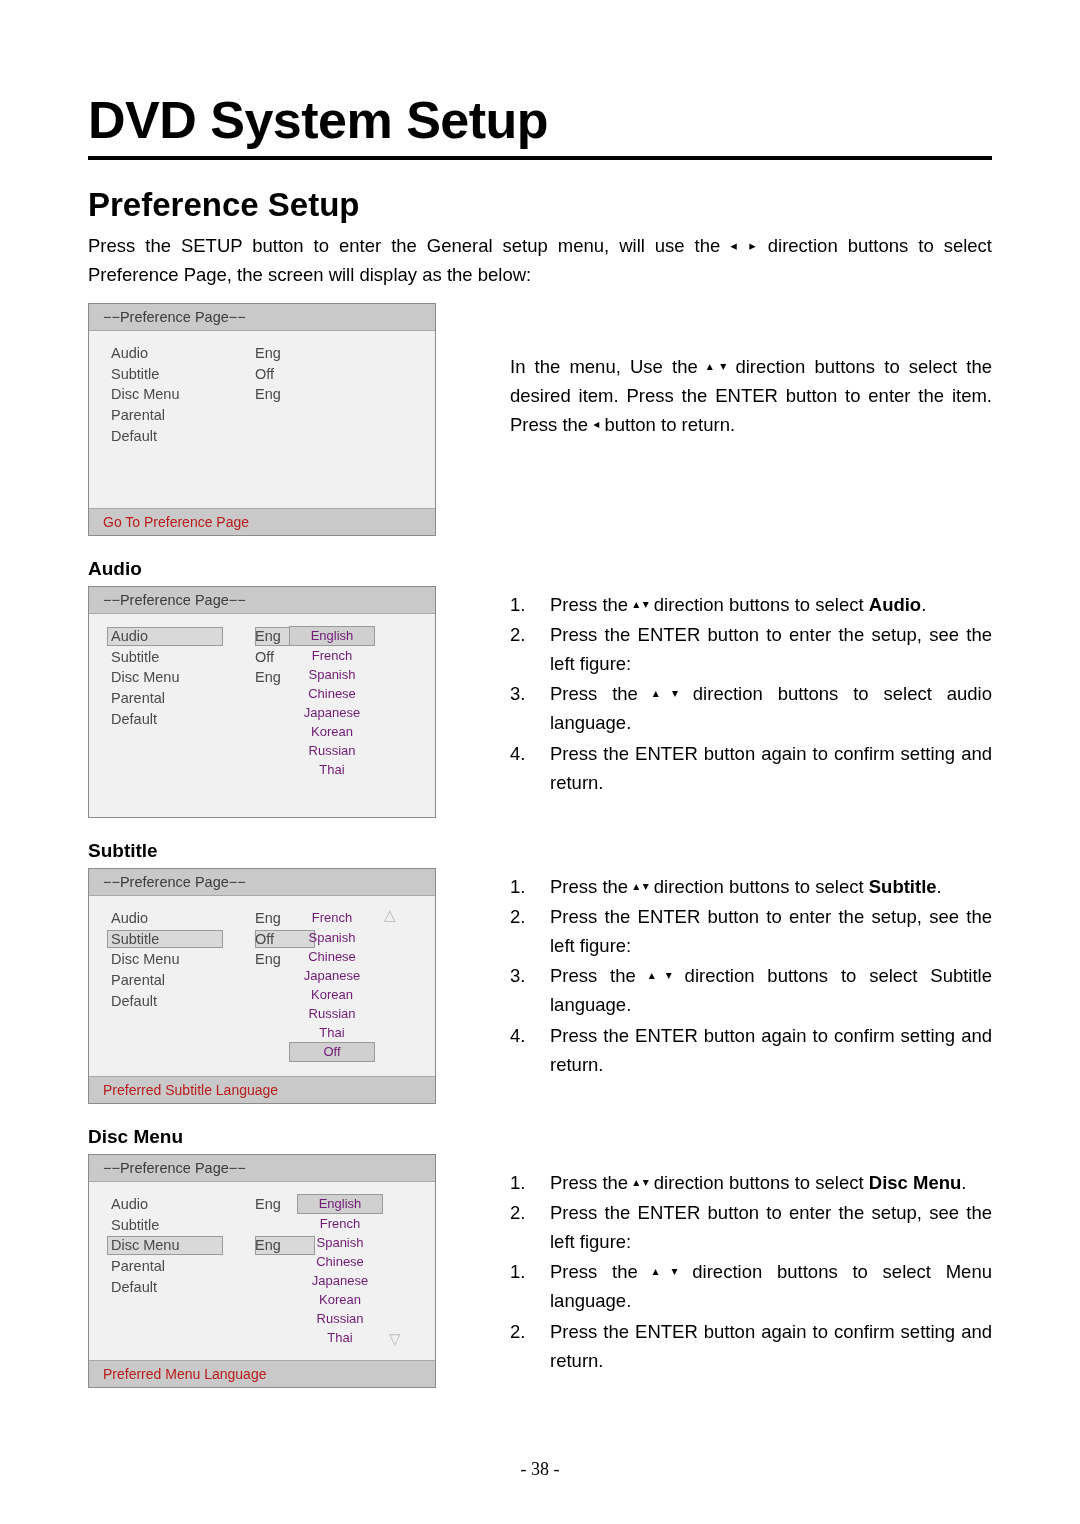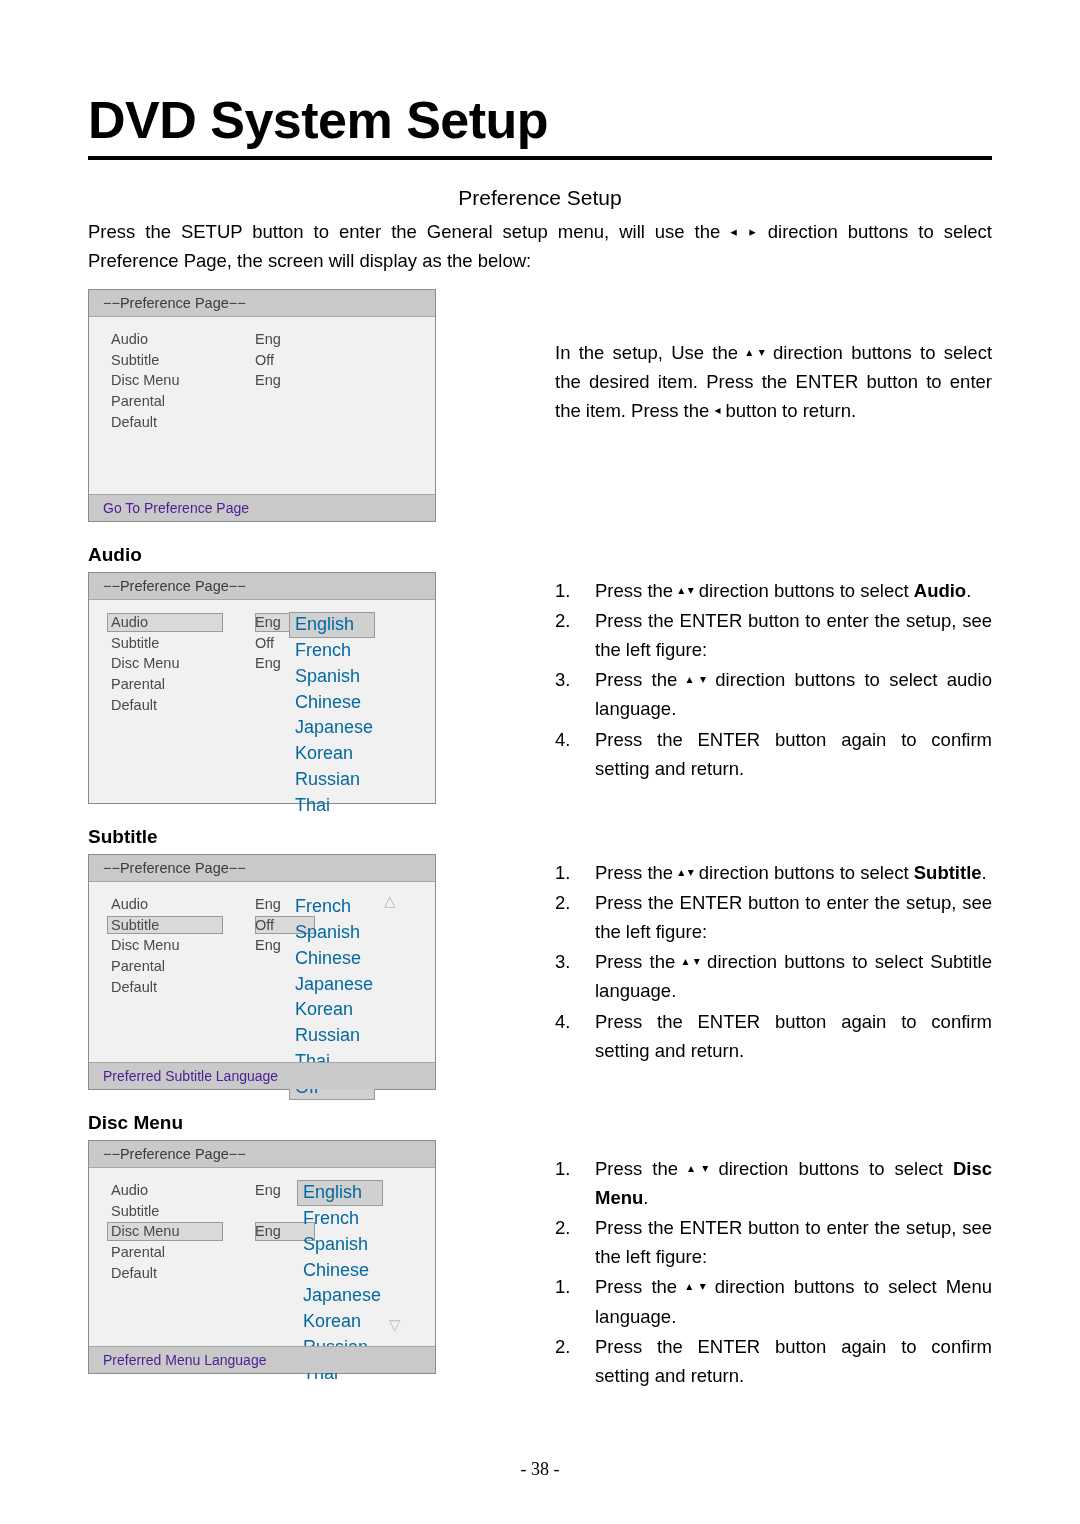--- a/index.html
+++ b/index.html
@@ -25,43 +25,41 @@
   
   .doc-title {
     font-size: 52px;
     font-weight: bold;
     letter-spacing: -0.5px;
     margin: 20px 0 0 0;
     padding: 0 0 6px 0;
     border-bottom: 4px solid #000;
   }
   .section-title {
-    font-size: 21px;
-    font-weight: normal;
+    font-size: 33px;
+    font-weight: bold;
     margin: 26px 0 8px 0;
-    text-align: center;
   }
   .intro {
     font-size: 18.5px;
     line-height: 1.55;
     text-align: justify;
     margin: 0 0 14px 0;
   }
   .arrow-inline {
     font-size: 13px;
     position: relative;
     top: -2px;
     letter-spacing: 2px;
   }
 
   
   .row {
     display: flex;
     align-items: flex-start;
-    gap: 45px;
   }
   .row .left {
     width: 350px;
     flex: 0 0 350px;
   }
   .row .right {
     flex: 1;
     padding-left: 72px;
     padding-top: 30px;
   }
@@ -90,21 +88,21 @@
   }
   .osd-body {
     position: relative;
     padding: 12px 0 0 0;
   }
   .osd-bottom {
     background: #c9c9c9;
     border-top: 1px solid #a8a8a8;
     padding: 5px 0 5px 14px;
     font-size: 14px;
-    color: #4c1d95;
+    color: #b91c1c;
     position: absolute;
     left: 0;
     right: 0;
     bottom: 0;
     box-sizing: border-box;
   }
   .menu-list {
     padding-left: 18px;
   }
   .menu-row {
@@ -122,23 +120,24 @@
   }
   .menu-row.sel .mlabel,
   .menu-row.sel .mval {
     background: #d9d9d9;
     box-shadow: 0 0 0 1px #9a9a9a inset;
   }
   .menu-row.sel .mlabel { padding-left: 4px; }
 
   .opt-list {
     position: absolute;
-    font-size: 18px;
-    color: #0369a1;
+    font-size: 13px;
+    color: #701a75;
     line-height: 1.32;
+    text-align: center;
   }
   .opt-item {
     padding: 1px 6px 1px 6px;
     width: 86px;
     box-sizing: border-box;
   }
   .opt-item.hl {
     background: #d0d0d0;
     box-shadow: 0 0 0 1px #9a9a9a inset;
   }
@@ -234,21 +233,21 @@
               <span class="mlabel">Default</span>
               <span class="mval"></span>
             </div>
           </div>
         </div>
         <div class="osd-bottom">Go To Preference Page</div>
       </div>
     </div>
     <div class="right">
       <p class="para">
-        <span>In  the  setup,  Use  the</span>
+        <span>In  the  menu,  Use  the</span>
         <span class="uparrow">▴ ▾</span>
         <span>direction  buttons  to select the desired item. Press the ENTER button to enter the item. Press the</span>
         <span class="uparrow">◂</span>
         <span>button to return.</span>
       </p>
     </div>
   </div>
 
   <h3 class="sub-head">Audio</h3>
   <div class="row">

